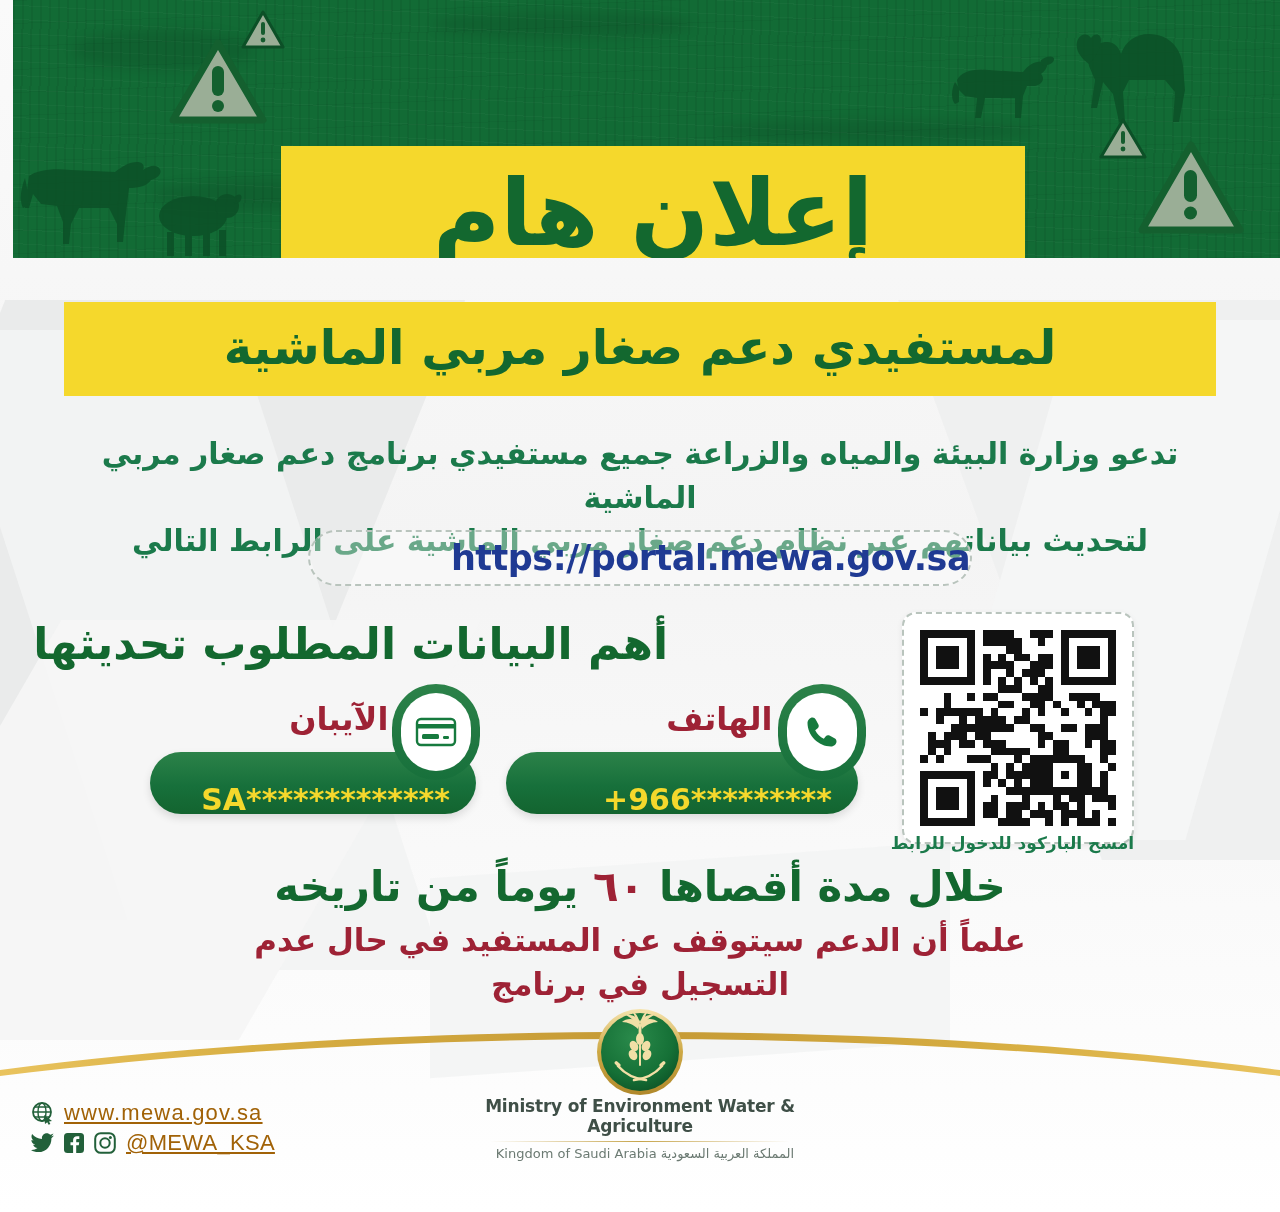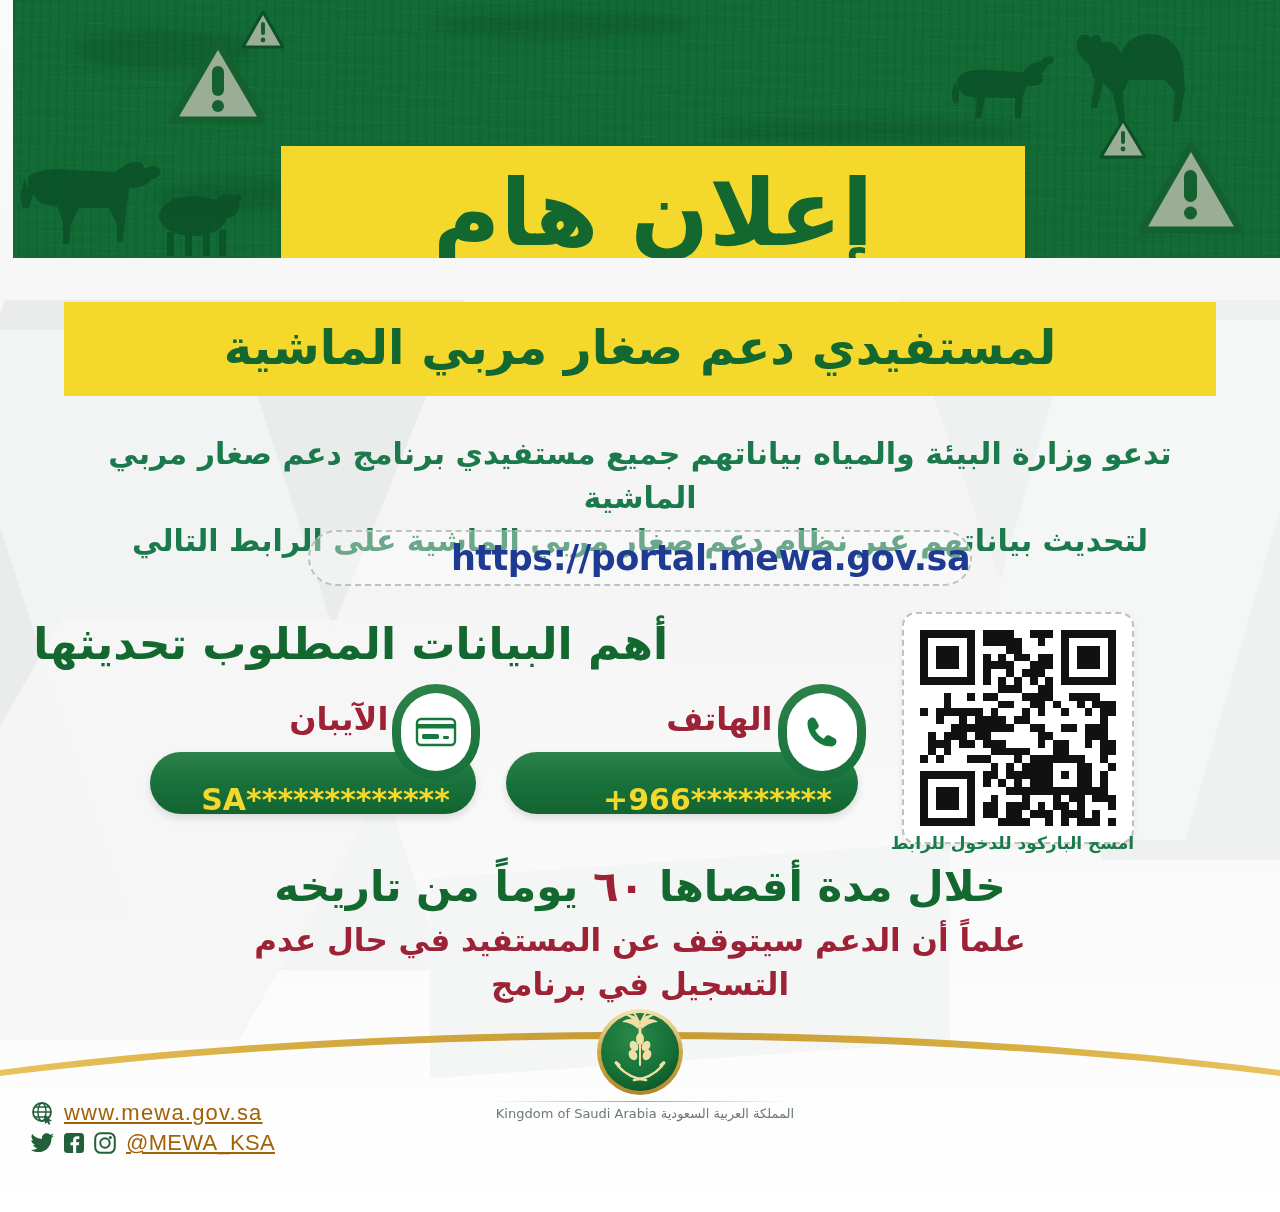--- a/index.html
+++ b/index.html
@@ -231,21 +231,21 @@
     <div class="title-band">
       <div class="t">إعلان هام</div>
     </div>
   </div>
 
   <div class="sub-band">
     <div class="t">لمستفيدي دعم صغار مربي الماشية</div>
   </div>
 
   <div class="para">
-    <span class="ln">تدعو وزارة البيئة والمياه بياناتهم جميع مستفيدي برنامج دعم صغار مربي الماشية</span>
+    <span class="ln">تدعو وزارة البيئة والمياه والزراعة جميع مستفيدي برنامج دعم صغار مربي الماشية</span>
     <span class="ln">لتحديث بياناتهم عبر نظام دعم صغار مربي الماشية  على الرابط التالي</span>
   </div>
 
   <div class="url-pill">
     <div class="t">https://portal.mewa.gov.sa</div>
   </div>
 
   <div class="sec-head">أهم البيانات المطلوب تحديثها</div>
 
   <div class="field" style="left:506px;top:684px;width:360px;height:130px;">
@@ -698,20 +698,21 @@
         <g stroke="#f2dfa6" stroke-width="2.6" fill="none" stroke-linecap="round">
           <path d="M22 58 C30 67 40 71 50 72"></path>
           <path d="M66 58 C58 67 48 71 38 72"></path>
         </g>
         <g fill="#f2dfa6">
           <rect x="18" y="54" width="7" height="3.4" rx="1.6" transform="rotate(42 21 56)"></rect>
           <rect x="63" y="54" width="7" height="3.4" rx="1.6" transform="rotate(-42 67 56)"></rect>
         </g>
       </svg>
     </div>
+    <div class="logo-en">Ministry of Environment Water &amp; Agriculture</div>
     <div class="logo-rule"></div>
     <div class="logo-kingdom">
       <span>المملكة العربية السعودية</span>
       <span class="en">Kingdom of Saudi Arabia</span>
     </div>
   </div>
 
   <div class="contact">
 
     <div class="crow">

